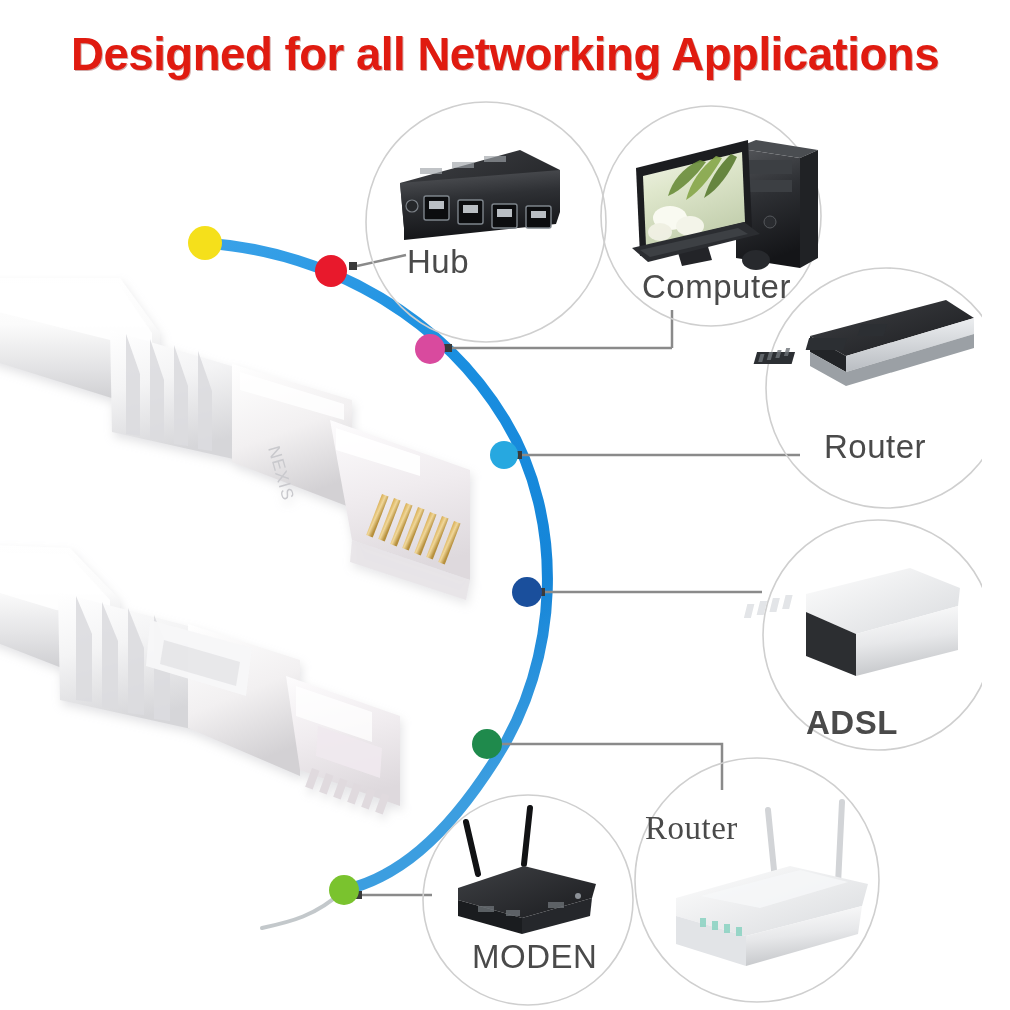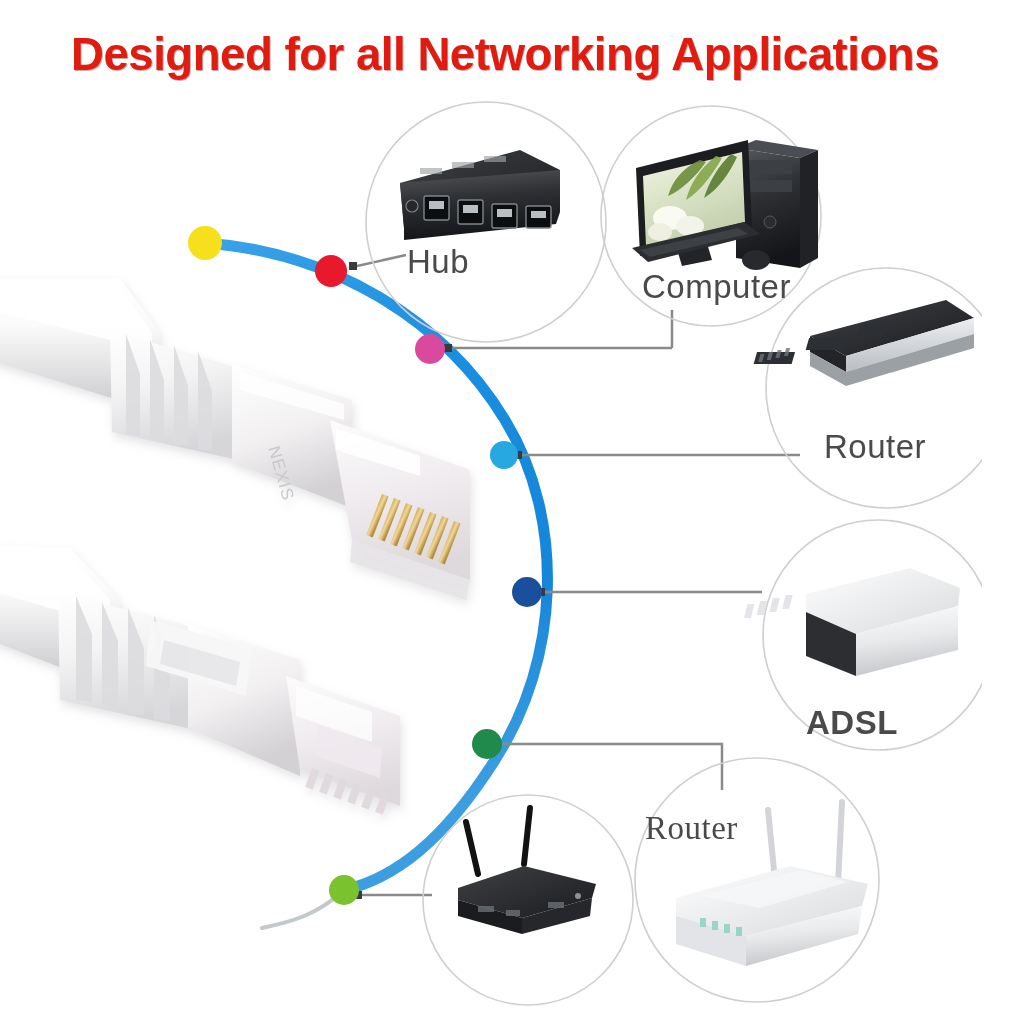--- a/index.html
+++ b/index.html
@@ -371,14 +371,15 @@
       </g>
       <circle cx="578" cy="896" r="3" fill="#8d9298"></circle>
     </g>
   </svg>
 
   <div class="node-label" id="label-hub">Hub</div>
   <div class="node-label" id="label-computer">Computer</div>
   <div class="node-label" id="label-switch">Router</div>
   <div class="node-label" id="label-adsl">ADSL</div>
   <div class="node-label" id="label-router">Router</div>
+  <div class="node-label" id="label-moden">MODEN</div>
 
 </div>
 
 </body></html>

